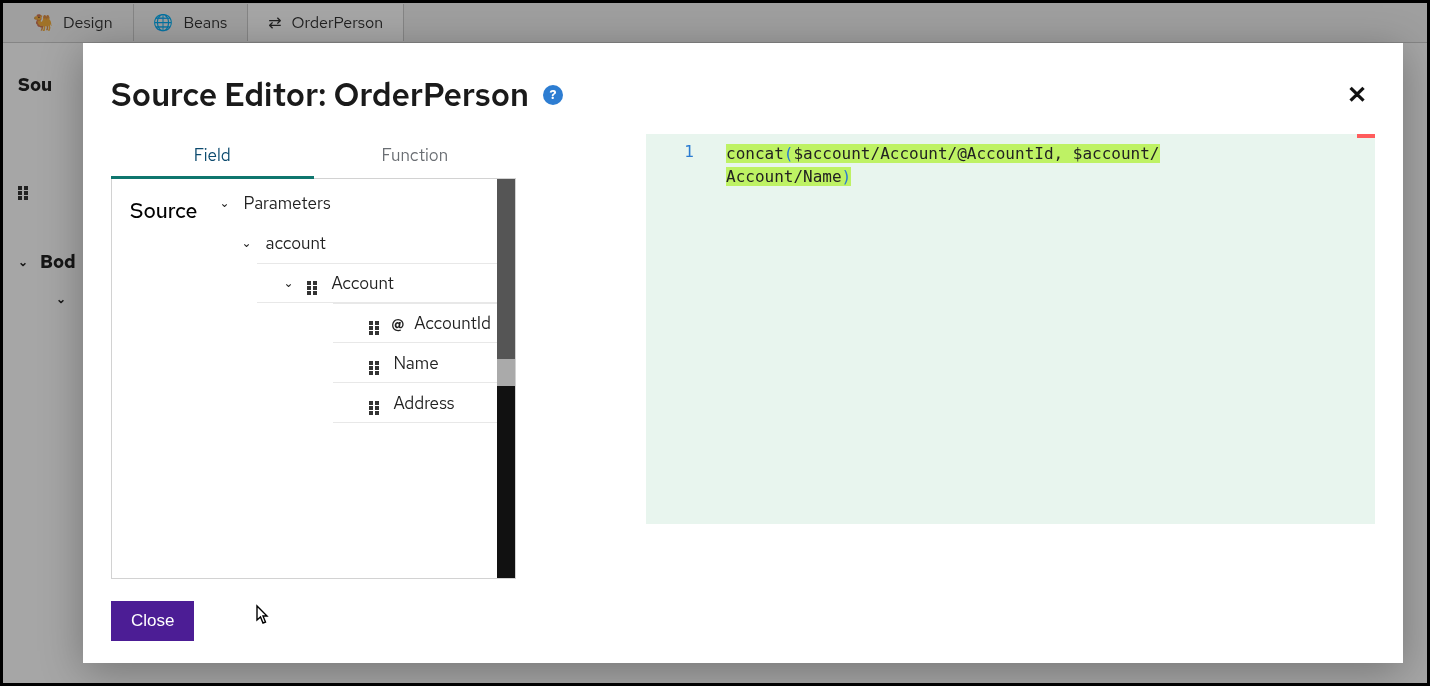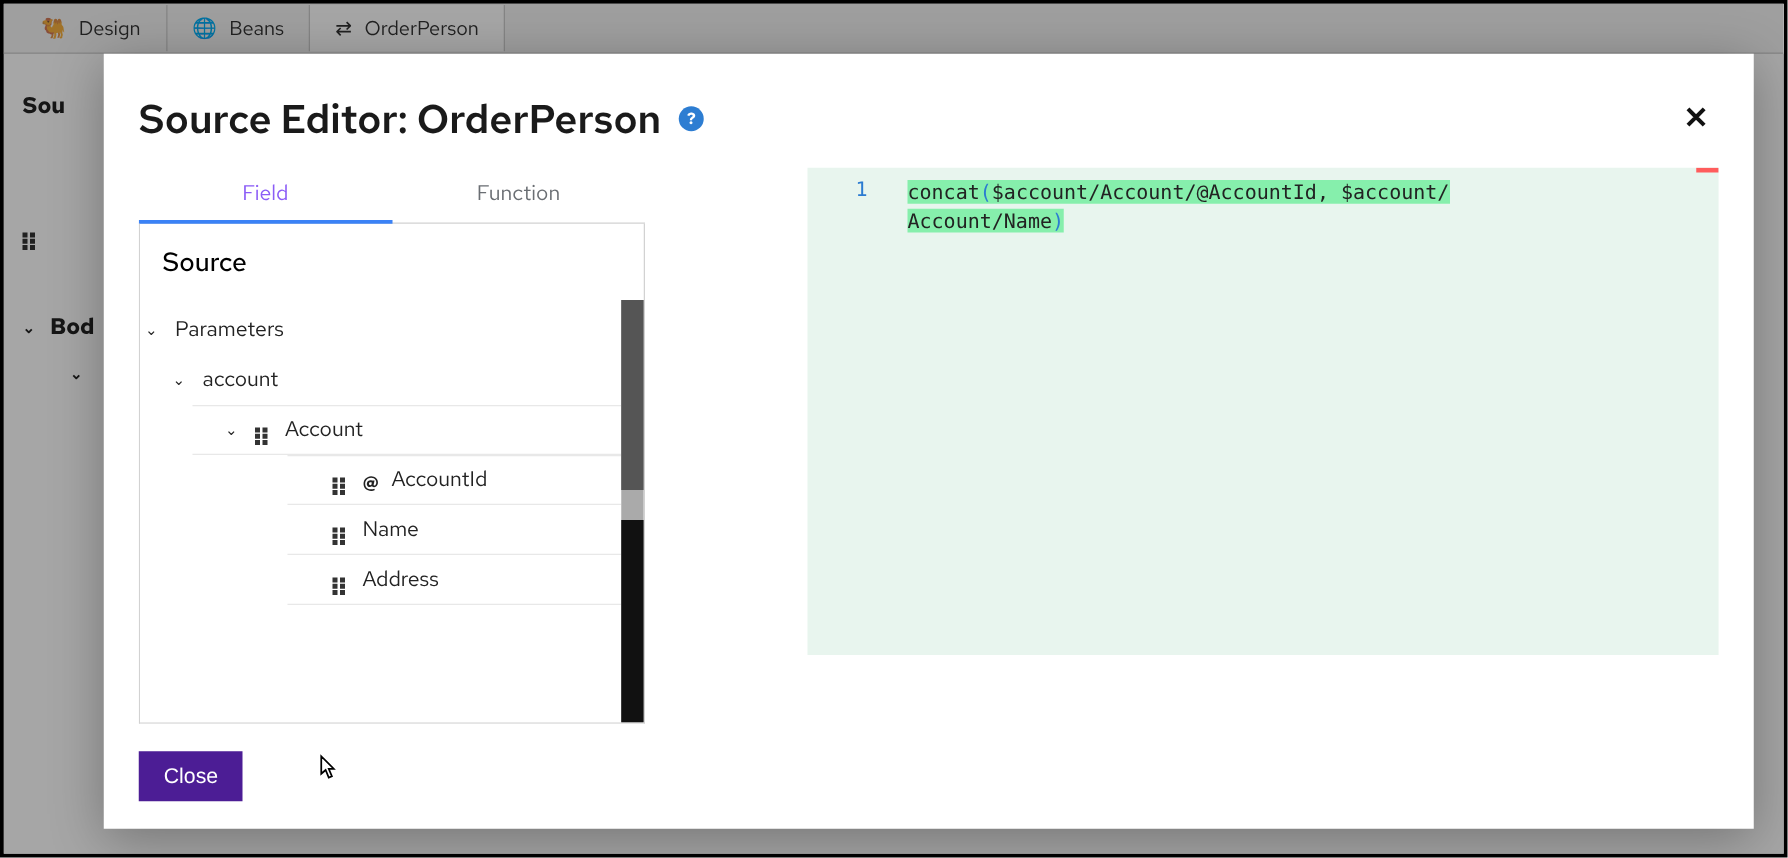--- a/index.html
+++ b/index.html
@@ -108,30 +108,30 @@
     }
     .inner-tab {
       flex: 1;
       text-align: center;
       padding: 10px 0;
       font-size: 17px;
       color: #6a6e73;
       cursor: pointer;
     }
     .inner-tab.active {
-      color: #8b5cf6;
-      border-bottom: 3px solid #3b82f6;
+      color: #0c4a6e;
+      border-bottom: 3px solid #0f766e;
       margin-bottom: -1px;
     }
     .source-box {
       border: 1px solid #d2d2d2;
       border-top: none;
       flex: 1;
       display: flex;
-      flex-direction: column;
+      flex-direction: row;
       overflow: hidden;
     }
     .source-heading {
       font-size: 21px;
       font-weight: 500;
       padding: 18px 18px 16px 18px;
     }
     .tree-wrap {
       position: relative;
       flex: 1;
@@ -217,21 +217,21 @@
       color: #2b7bd1;
       font-family: inherit;
     }
     .code-content {
       margin-left: 80px;
       padding-right: 20px;
       line-height: 1.45;
       white-space: pre-wrap;
       word-break: break-word;
     }
-    .sel { background: #86efac; }
+    .sel { background: #bef264; }
     .tok-fn { color: #222; }
     .tok-p { color: #2b7bd1; }
     .tok-v { color: #222; }
     .red-mark {
       position: absolute;
       right: 0; top: 0;
       width: 18px; height: 4px;
       background: #ff5c5c;
     }
     

